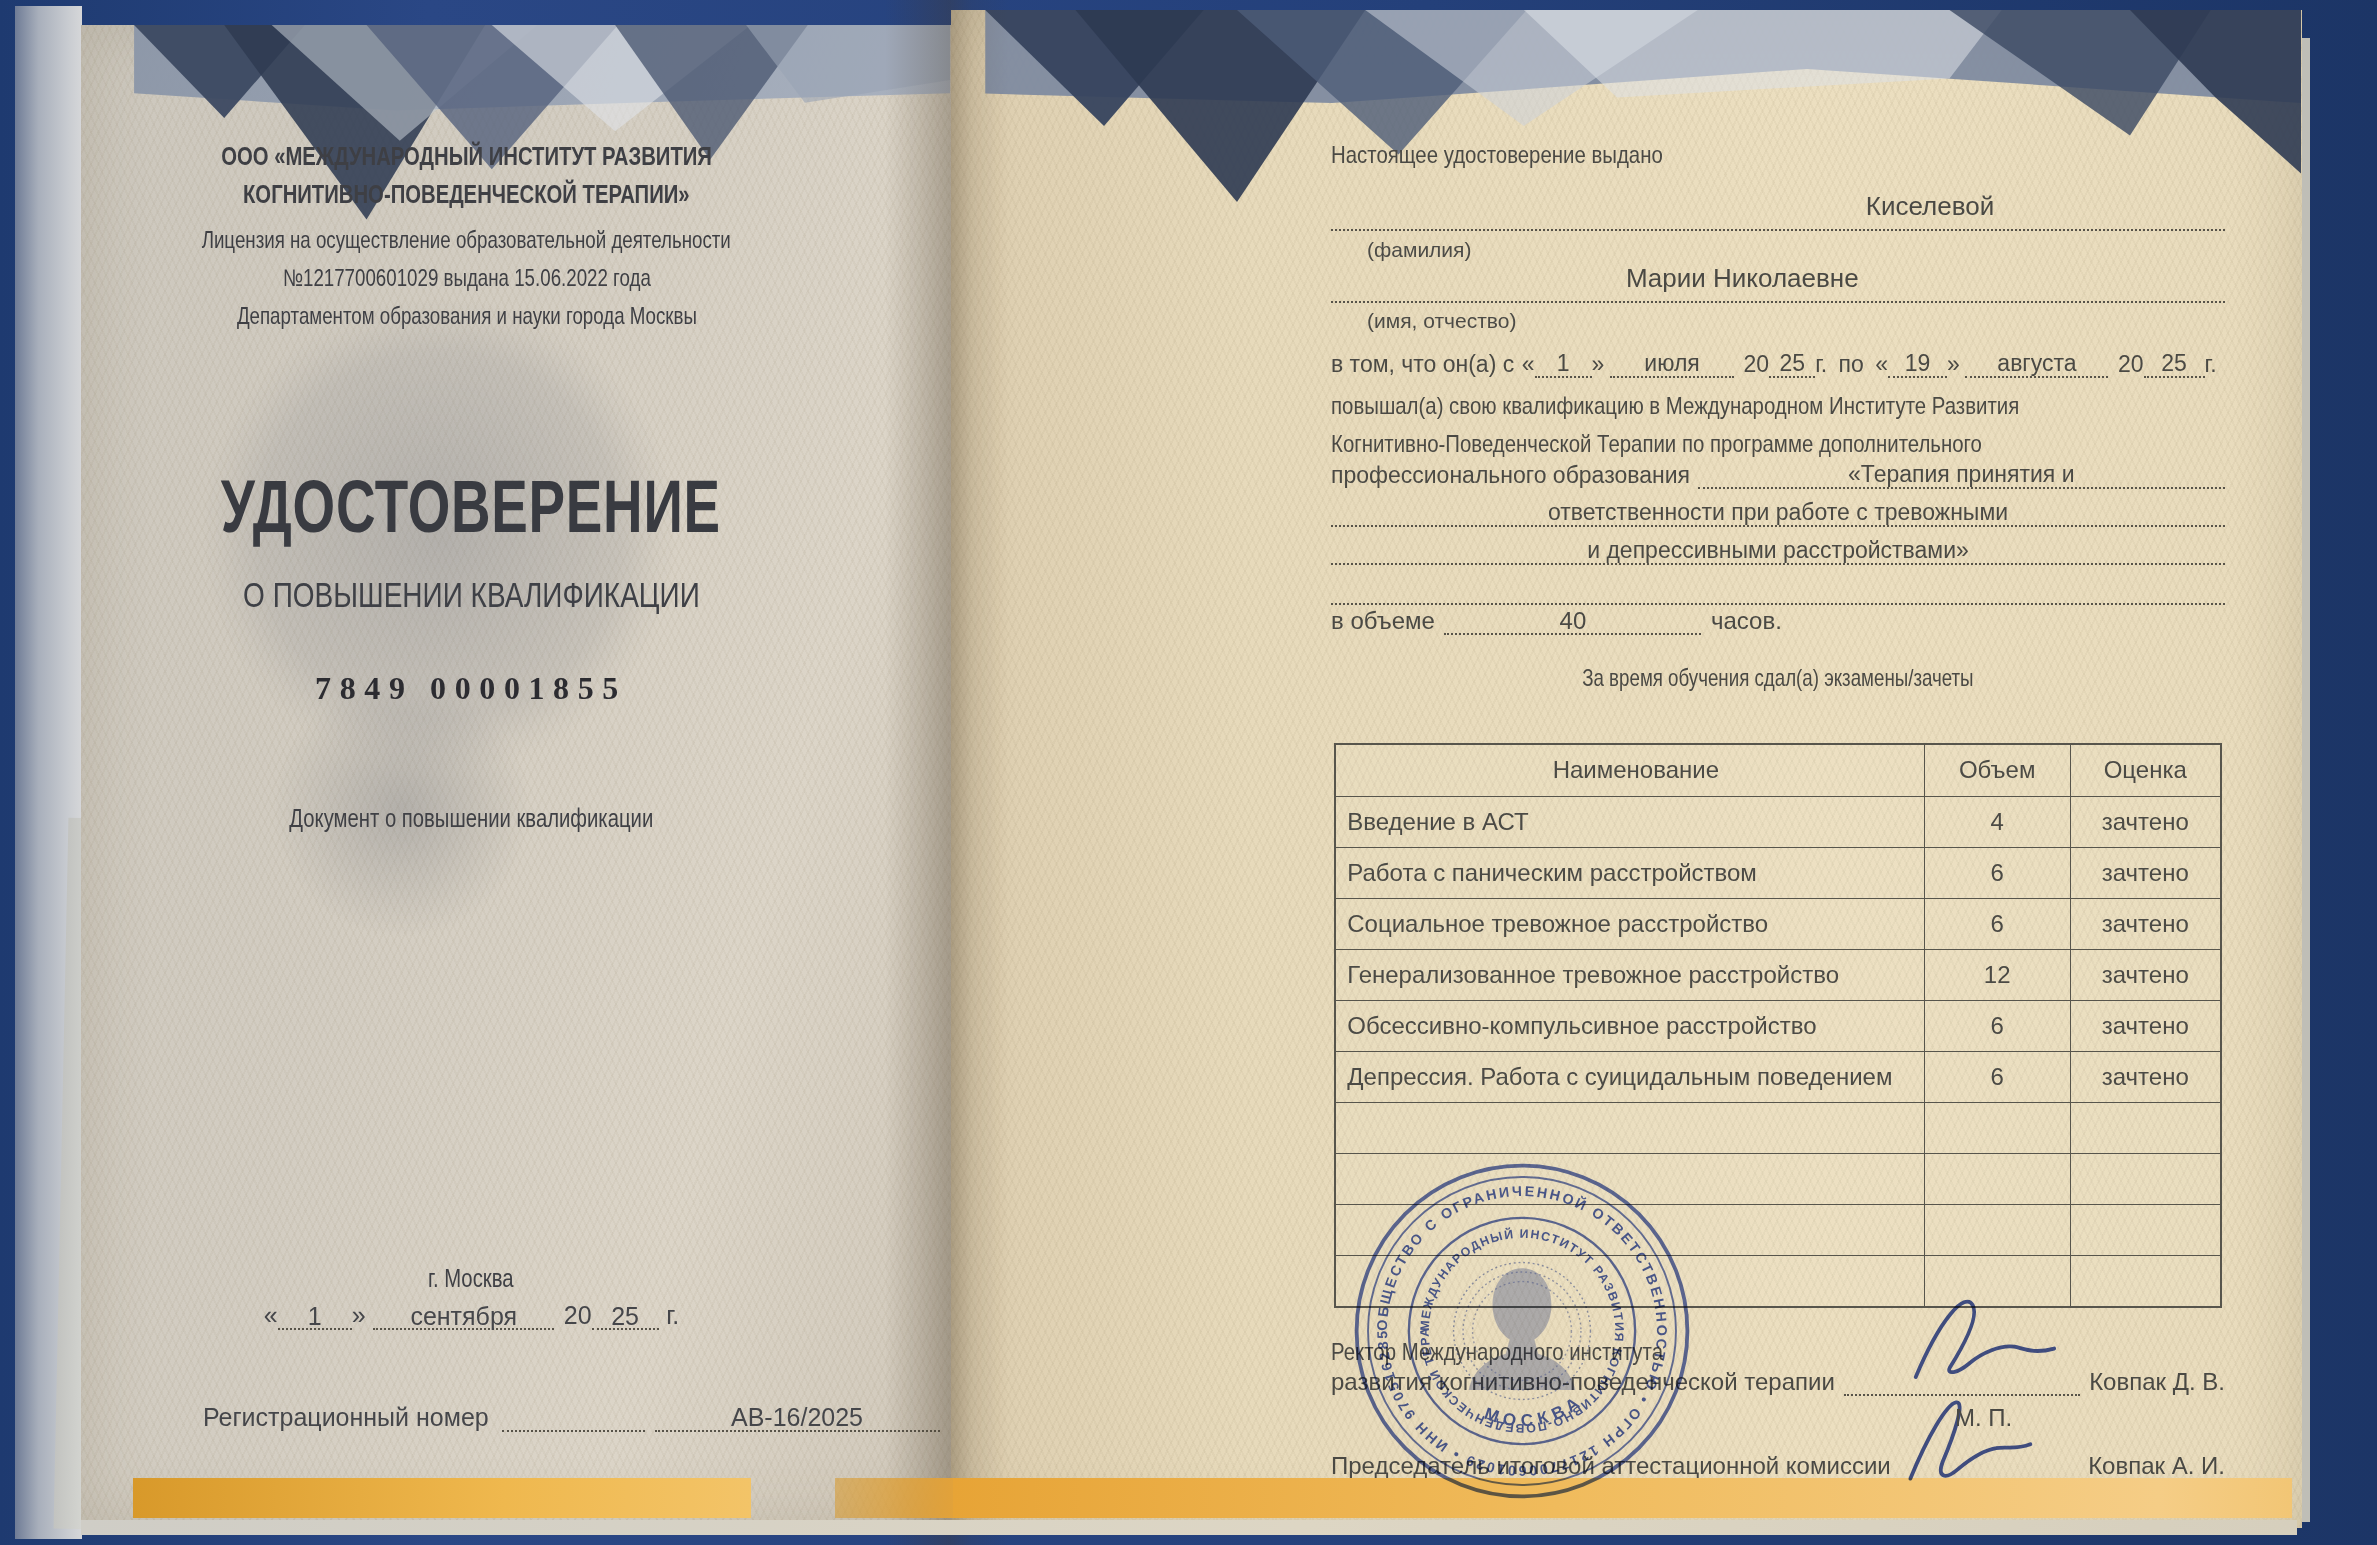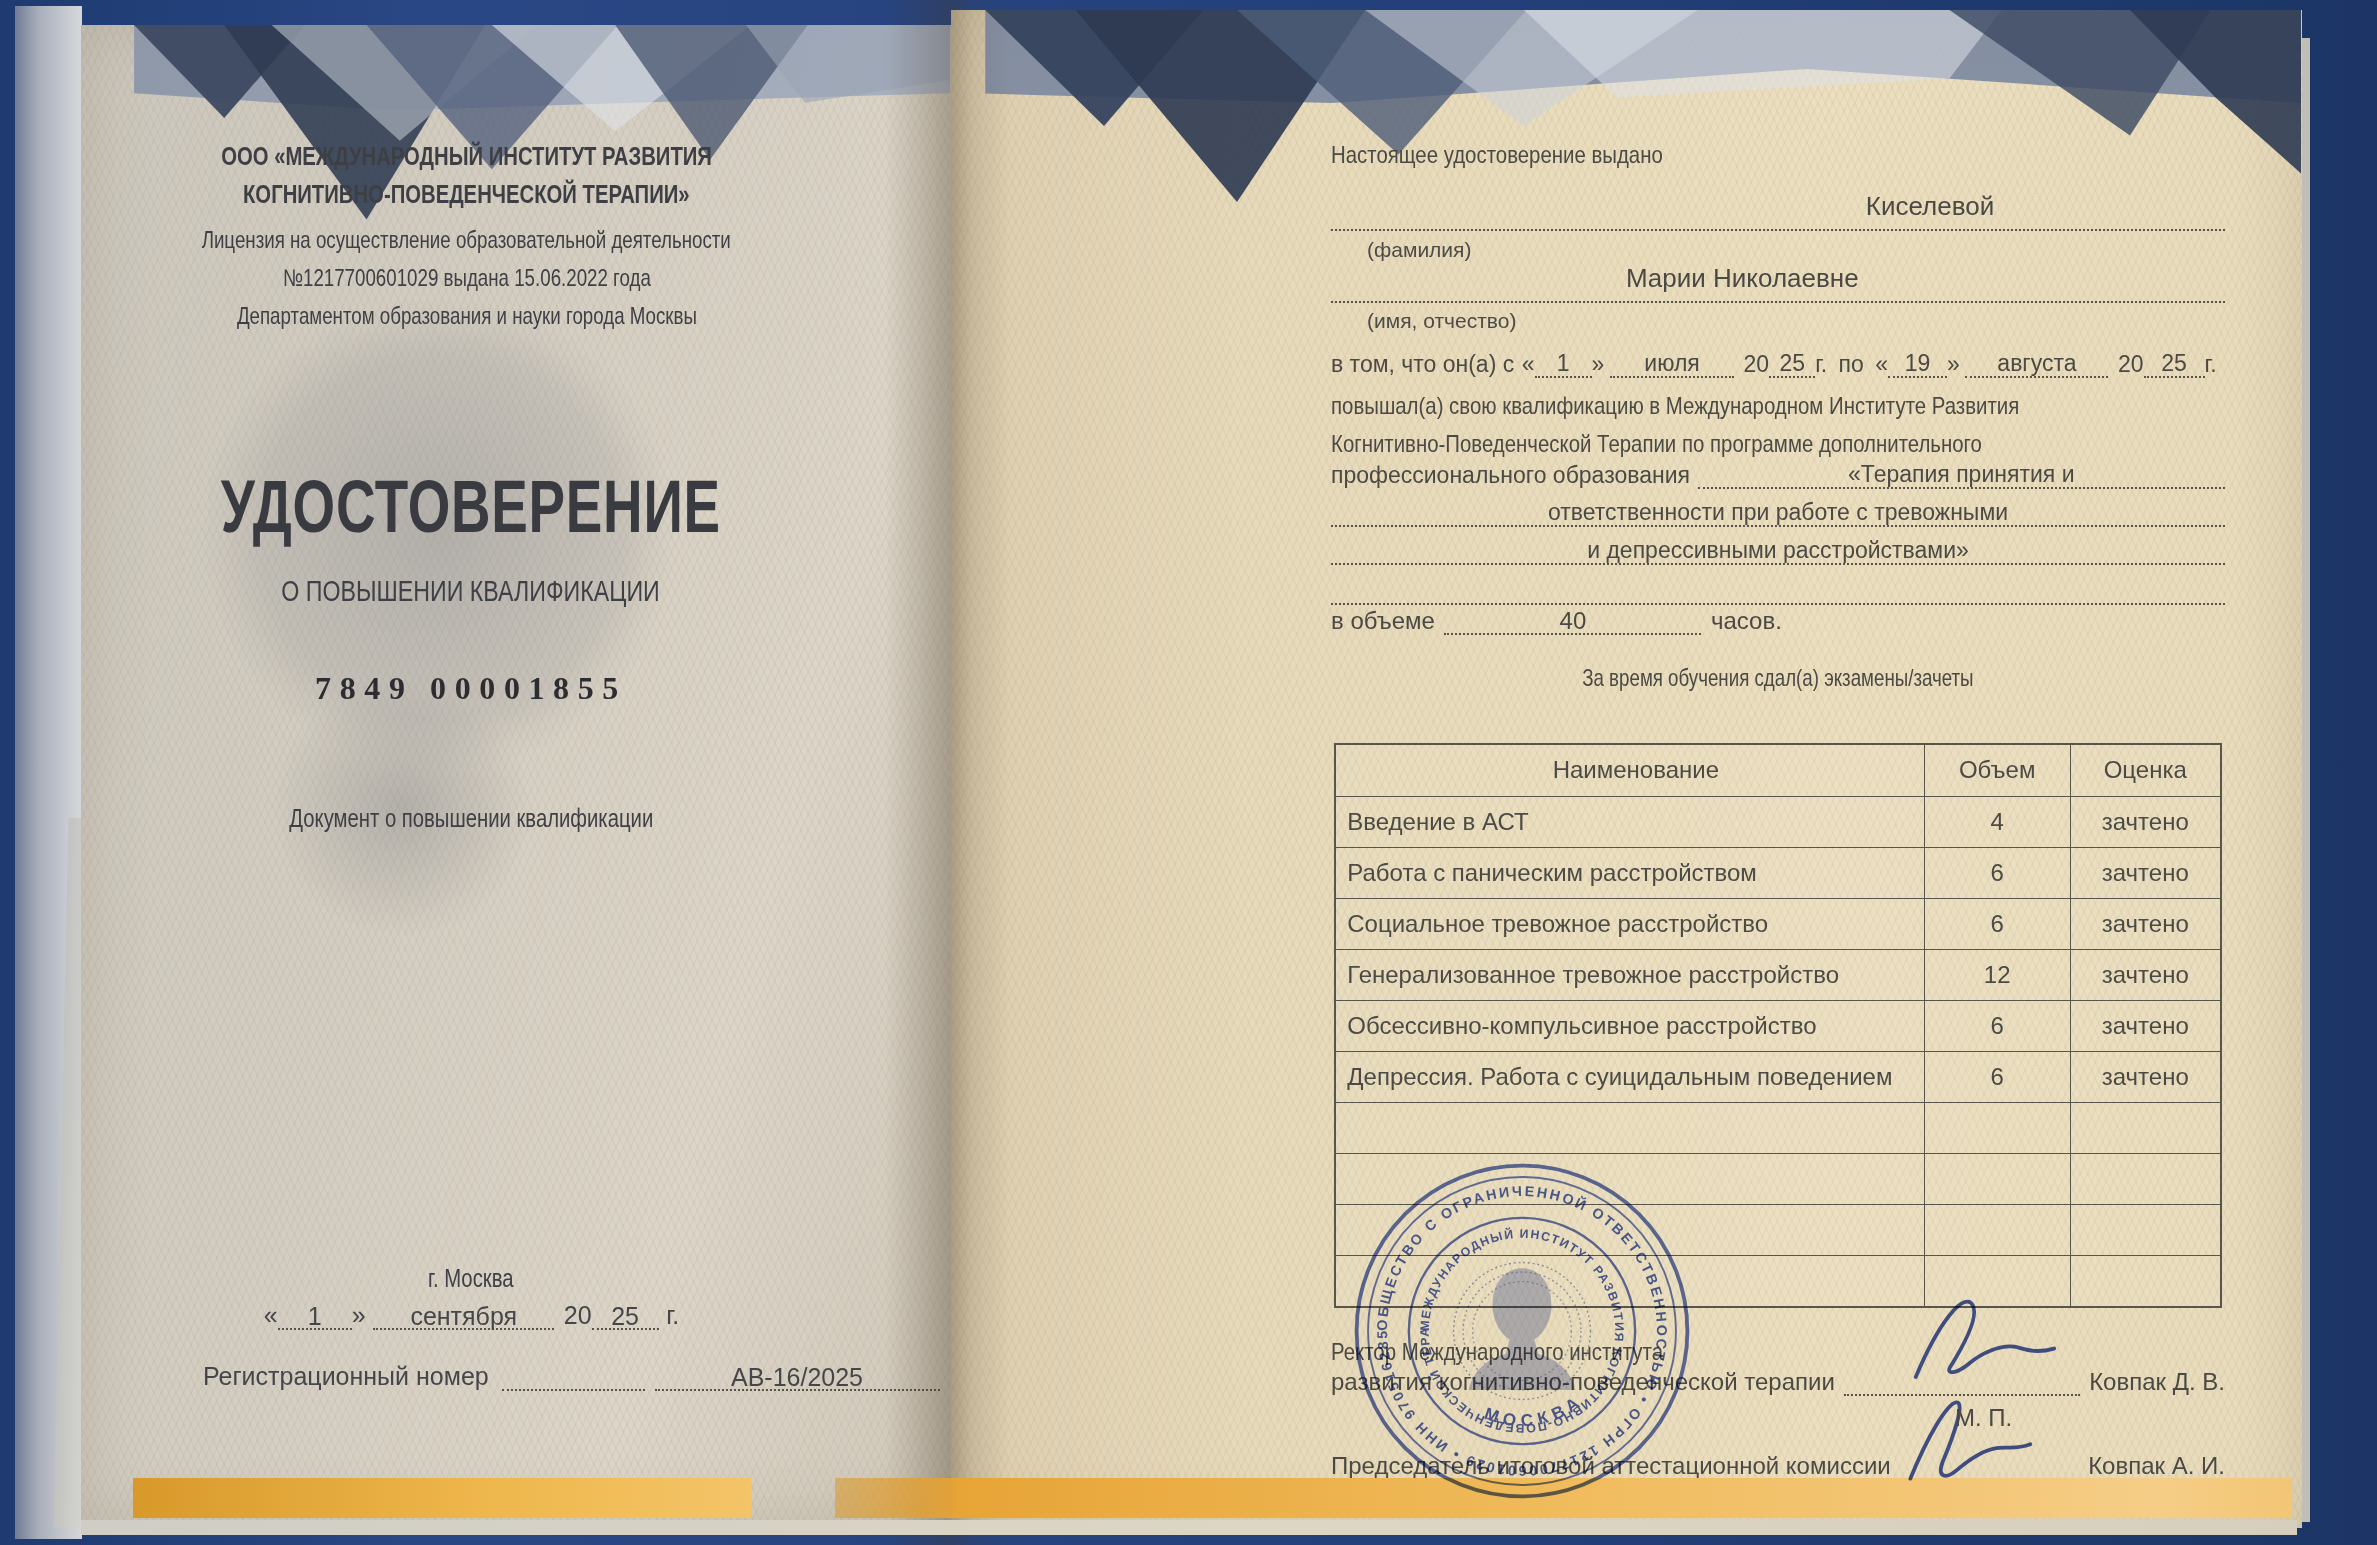--- a/index.html
+++ b/index.html
@@ -44,28 +44,28 @@
   .dseg{display:inline-block;border-bottom:2.9px dotted #575349;height:28.5px;box-sizing:border-box;}
   .dseg.c{text-align:center;}
   .fill-line{position:absolute;border-bottom:2.9px dotted #575349;text-align:center;}
   .cap{font-size:21px;color:#4c4b47;margin-left:36px;}
   
   .lp-head{position:absolute;left:43px;top:112px;width:685px;text-align:center;color:#3e3f44;}
   .lp-head .o{font-size:26px;line-height:38px;font-weight:700;}
   .lp-head .l{font-size:24px;line-height:38px;font-weight:400;}
   .lp-title{position:absolute;left:0;top:439px;width:780px;text-align:center;font-size:74px;font-weight:700;color:#393b41;letter-spacing:1px;}
   .lp-title .sqz{transform:scaleX(.74);}
-  .lp-sub{position:absolute;left:0;top:550px;width:780px;text-align:center;font-size:29px;font-weight:500;color:#3e4046;}
+  .lp-sub{position:absolute;left:0;top:550px;width:780px;text-align:center;font-size:35px;font-weight:500;color:#3e4046;}
   .lp-sub .sqz{transform:scaleX(.80);}
   .lp-serial{position:absolute;left:0;top:645px;width:780px;text-align:center;
     font-family:"Liberation Serif","DejaVu Serif",serif;font-size:32px;font-weight:700;letter-spacing:8.6px;color:#2c2c31;}
   .lp-doc{position:absolute;left:0;top:778px;width:780px;text-align:center;font-size:26px;color:#3f4045;}
   .lp-city{position:absolute;left:0;top:1238px;width:780px;text-align:center;font-size:26px;color:#3f4045;}
   .lp-date{left:105px;width:571px;justify-content:center;top:1276px;}
-  .lp-reg{left:122px;top:1337px;}
+  .lp-reg{left:122px;top:1378px;align-items:center;}
   
   .rp{position:absolute;left:380px;top:0;width:899px;height:100%;font-size:24px;color:#4a4944;}
   .rp .line{position:absolute;left:0;white-space:nowrap;}
   .tbl{position:absolute;left:2.9px;top:733px;width:888px;border:2.9px solid #57554c;box-sizing:border-box;background:rgba(255,250,235,.06);}
   .tr{display:flex;}
   .tc{border-left:1.9px solid #57554c;border-top:1.9px solid #57554c;box-sizing:border-box;height:51px;display:flex;align-items:center;justify-content:center;font-size:24px;color:#4b4a45;}
   .tr .tc:first-child{border-left:none;}
   .tr.th .tc{border-top:none;font-size:24px;}
   .c1{width:66.5%;justify-content:flex-start;padding-left:11.4px;}
   .tr.th .c1{justify-content:center;padding-left:12px;}

